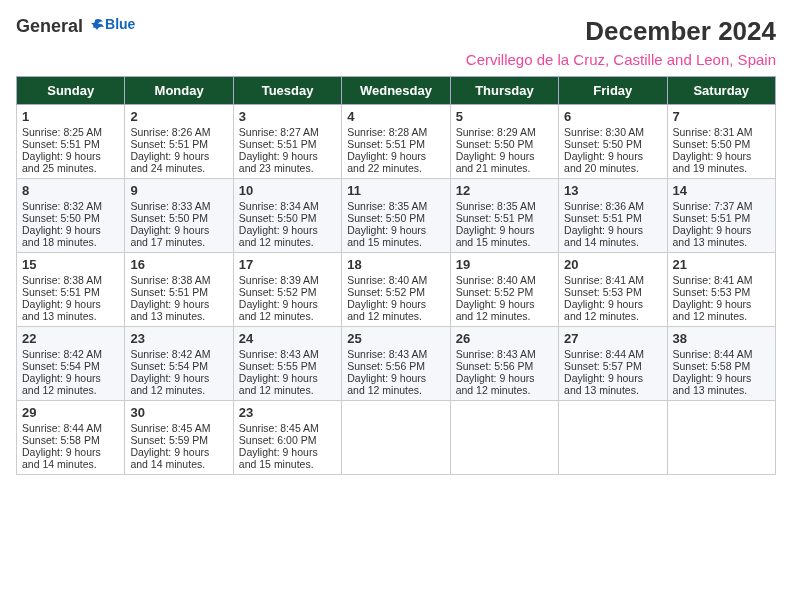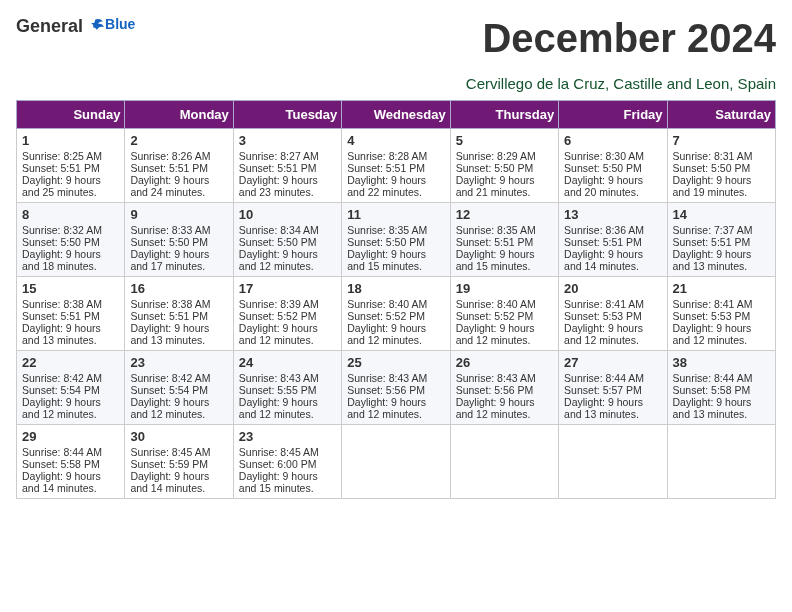--- a/index.html
+++ b/index.html
@@ -37,41 +37,41 @@
     }
     .logo-bird {
       width: 20px;
       height: 20px;
       margin-left: 2px;
     }
     .title-block {
       text-align: right;
     }
     .month-title {
-      font-size: 40px;
+      font-size: 26px;
       font-weight: bold;
       color: #333;
     }
     .location {
       font-size: 15px;
-      color: #14532d;
-      margin-top: 14px;
+      color: #ec4899;
+      margin-top: 4px;
     }
     .calendar {
       width: 100%;
       border-collapse: collapse;
       margin-top: 8px;
     }
     .calendar th {
-      background: #701a75;
+      background: #14532d;
       color: #fff;
       font-size: 13px;
       font-weight: bold;
       padding: 6px 4px;
-      text-align: right;
+      text-align: center;
       border: 1px solid #aac;
     }
     .calendar td {
       border: 1px solid #ccc;
       vertical-align: top;
       padding: 4px 5px;
       font-size: 10.5px;
       color: #333;
       width: 107px;
       min-height: 80px;

